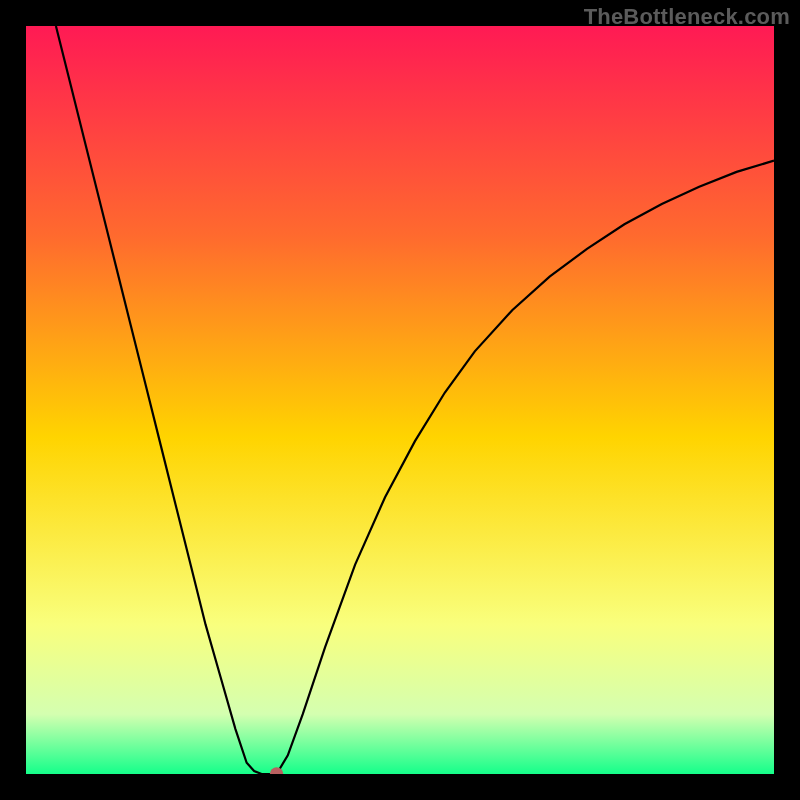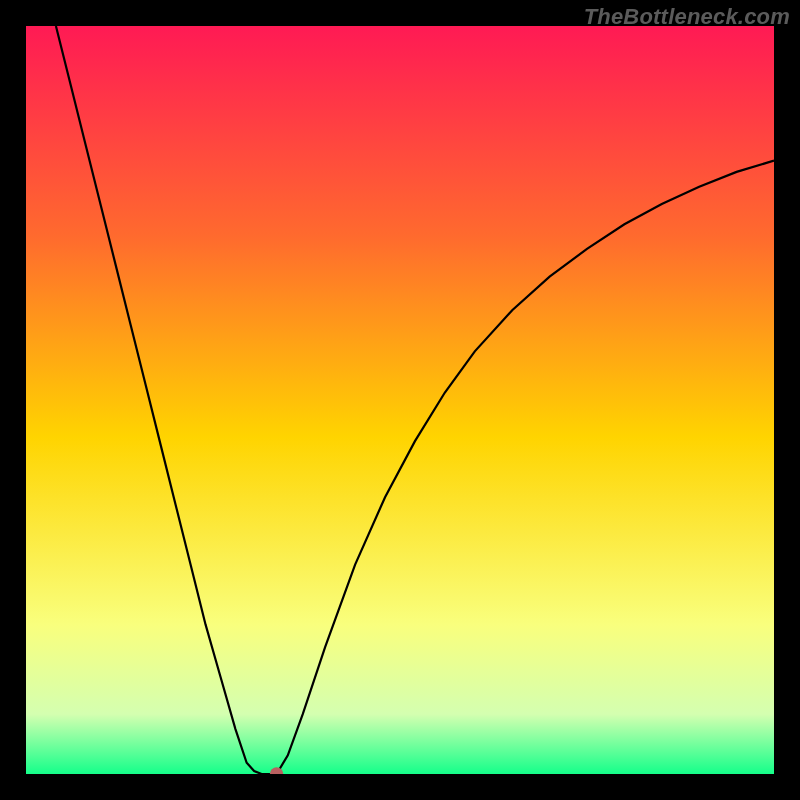--- a/index.html
+++ b/index.html
@@ -9,21 +9,20 @@
     height: 800px;
     background: #000;
     font-family: Arial, Helvetica, sans-serif;
     overflow: hidden;
   }
   .frame {
     position: relative;
     width: 800px;
     height: 672px;
     background: #000;
-    font-style: italic;
   }
   .watermark {
     position: absolute;
     top: 4px;
     right: 10px;
     color: #5b5b5b;
     font-size: 22px;
     font-weight: 600;
     letter-spacing: 0.2px;
     user-select: none;

